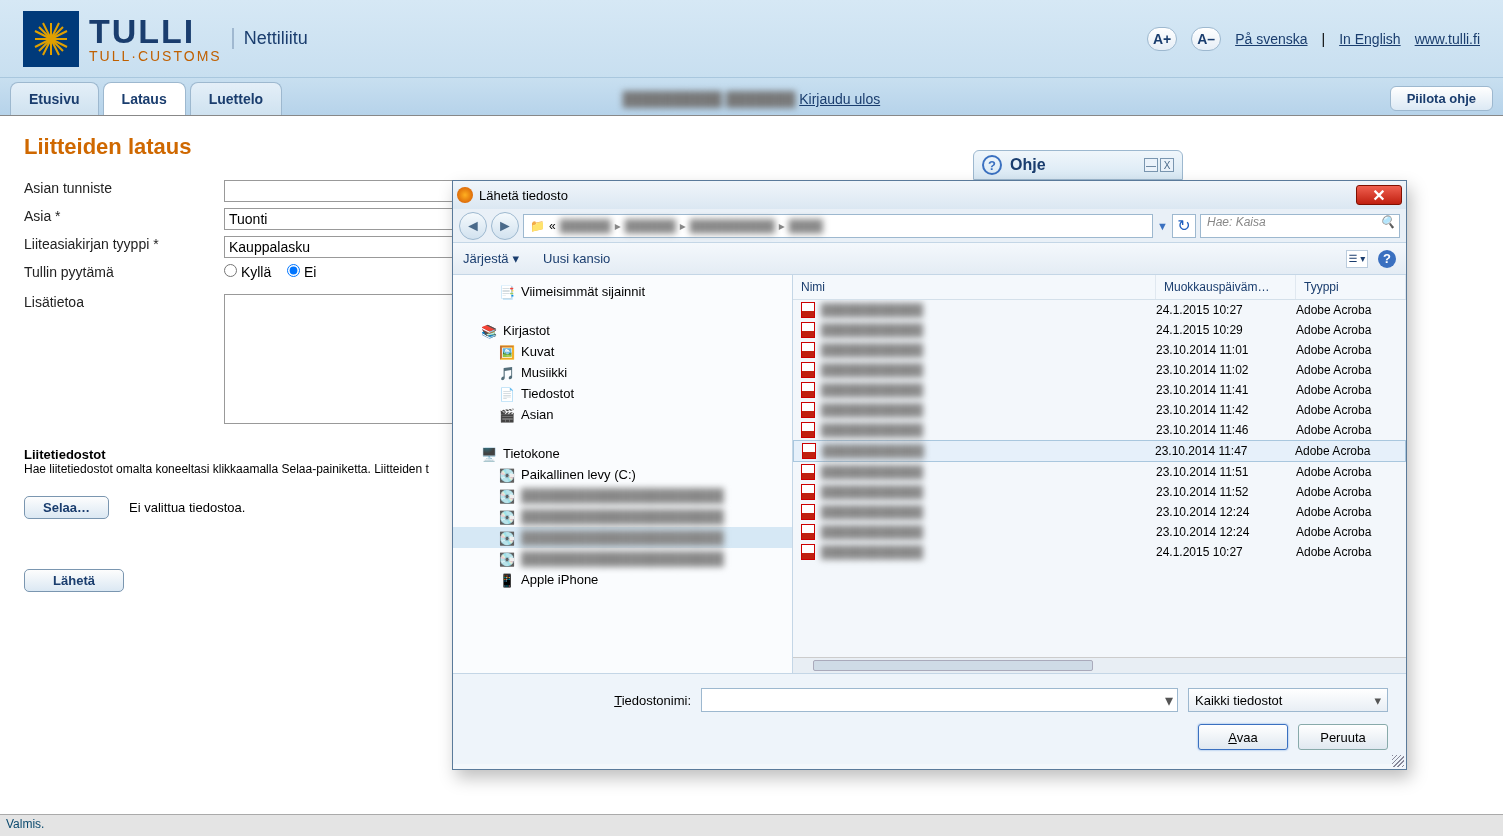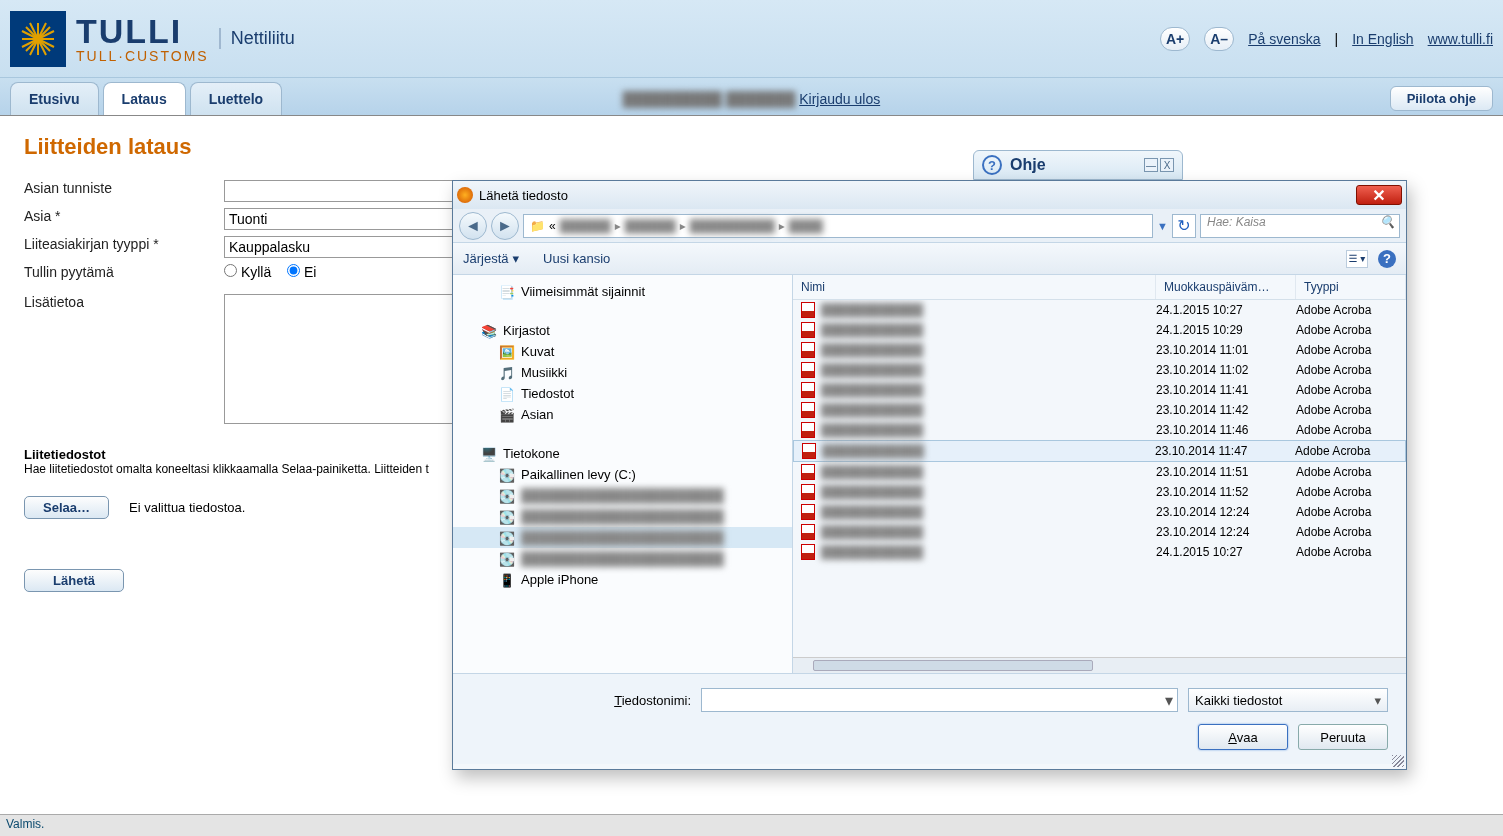--- a/index.html
+++ b/index.html
@@ -1,19 +1,19 @@
 <!DOCTYPE html>
 <html><head>
 <meta charset="utf-8">
 <style>
 * { box-sizing: border-box; margin: 0; padding: 0; font-family: Arial, sans-serif; }
 body { background: #fff; width: 1503px; height: 836px; position: relative; overflow: hidden; }
 
 
-.header { background: linear-gradient(#d6e8f5, #c8dff0); height: 78px; display: flex; align-items: center; padding: 0 10px; border-bottom: 1px solid #a9c7de; }
+.header { background: linear-gradient(#d6e8f5, #c8dff0); height: 78px; display: flex; align-items: center; padding: 0 23px; border-bottom: 1px solid #a9c7de; }
 .logo-box { width: 56px; height: 56px; background: #003a7a; display: flex; align-items: center; justify-content: center; margin-right: 10px; }
 .logo-box svg { width: 40px; height: 40px; }
 .logo-text { display: flex; flex-direction: column; }
 .logo-text .main { font-size: 34px; font-weight: bold; color: #1a3d6e; letter-spacing: 2px; line-height: 1; }
 .logo-text .sub { font-size: 14px; color: #c06000; letter-spacing: 2px; }
 .site-title { font-size: 18px; color: #1a3d6e; margin-left: 10px; border-left: 2px solid #a0b8d0; padding-left: 10px; }
 .header-right { margin-left: auto; display: flex; align-items: center; gap: 14px; font-size: 14px; }
 .zoom-btn { width: 30px; height: 24px; border: 1px solid #9db8cf; border-radius: 12px; background: linear-gradient(#fff, #e6eef6); color: #1a3d6e; font-weight: bold; display: flex; align-items: center; justify-content: center; cursor: pointer; }
 .header-right a { color: #1a3d6e; text-decoration: underline; }
 
@@ -55,21 +55,21 @@
 .fd-title { height: 28px; background: linear-gradient(#f0f5fa, #dbe7f2); display: flex; align-items: center; padding: 0 4px; }
 .fd-title .ff-icon { width: 16px; height: 16px; border-radius: 50%; background: radial-gradient(#ffb020,#d05000); margin-right: 6px; }
 .fd-title .txt { font-size: 13px; flex: 1; }
 .fd-close { width: 46px; height: 20px; background: linear-gradient(#f06050,#c02010); border: 1px solid #801000; border-radius: 3px; color: #fff; display: flex; align-items: center; justify-content: center; font-weight: bold; cursor: pointer; }
 .fd-nav { height: 34px; background: #e9f0f7; display: flex; align-items: center; padding: 2px 6px; gap: 4px; border-bottom: 1px solid #c4d6e6; }
 .navbtn { width: 28px; height: 28px; border-radius: 50%; background: linear-gradient(#f4f9fc,#d2e2ef); border: 1px solid #9db8cf; display:flex; align-items:center; justify-content:center; color:#4a6a8a; cursor:pointer; }
 .fd-path { flex: 1; height: 24px; background: #fff; border: 1px solid #9db8cf; display: flex; align-items: center; padding: 0 6px; font-size: 12px; gap: 4px; }
 .fd-path .sep { color: #888; }
 .fd-path .blur { filter: blur(3px); color:#888; }
 .fd-refresh { width: 24px; height: 24px; border: 1px solid #9db8cf; background:#fff; display:flex; align-items:center; justify-content:center; cursor:pointer; }
-.fd-search { width: 200px; height: 24px; background: #fff; border: 1px solid #9db8cf; font-style: italic; color: #888; font-size: 12px; padding: 0 22px 8px 6px; position:relative; display:flex; align-items:flex-end; }
+.fd-search { width: 200px; height: 24px; background: #fff; border: 1px solid #9db8cf; font-style: italic; color: #888; font-size: 12px; padding: 0 22px 0 6px; position:relative; display:flex; align-items:flex-start; }
 .fd-search .mag { position:absolute; right:4px; color:#3a70c0; }
 .fd-toolbar { height: 32px; background: linear-gradient(#f4f8fc,#e4ecf4); border-bottom: 1px solid #c4d6e6; display: flex; align-items: center; padding: 0 10px; gap: 24px; font-size: 13px; color: #1a3d6e; }
 .fd-toolbar .dd { display:flex; align-items:center; gap:4px; cursor:pointer;}
 .fd-toolbar .right { margin-left:auto; display:flex; gap:10px; }
 .fd-toolbar .view-icon { width:22px; height:18px; border:1px solid #bcd; background:#fff; display:flex; align-items:center; justify-content:center; font-size:10px; cursor:pointer;}
 .fd-toolbar .help-i { width:18px; height:18px; border-radius:50%; background:#3a70c0; color:#fff; font-weight:bold; display:flex; align-items:center; justify-content:center; cursor:pointer;}
 .fd-body { display: flex; height: 398px; }
 .fd-tree { width: 340px; border-right: 1px solid #c4d6e6; overflow-y: auto; padding: 6px 0; font-size: 13px; background:#fafcfe; position:relative;}
 .fd-tree::-webkit-scrollbar { width:16px; }
 .fd-tree-item { padding: 3px 8px 3px 28px; display: flex; align-items: center; gap: 6px; cursor: pointer; }

